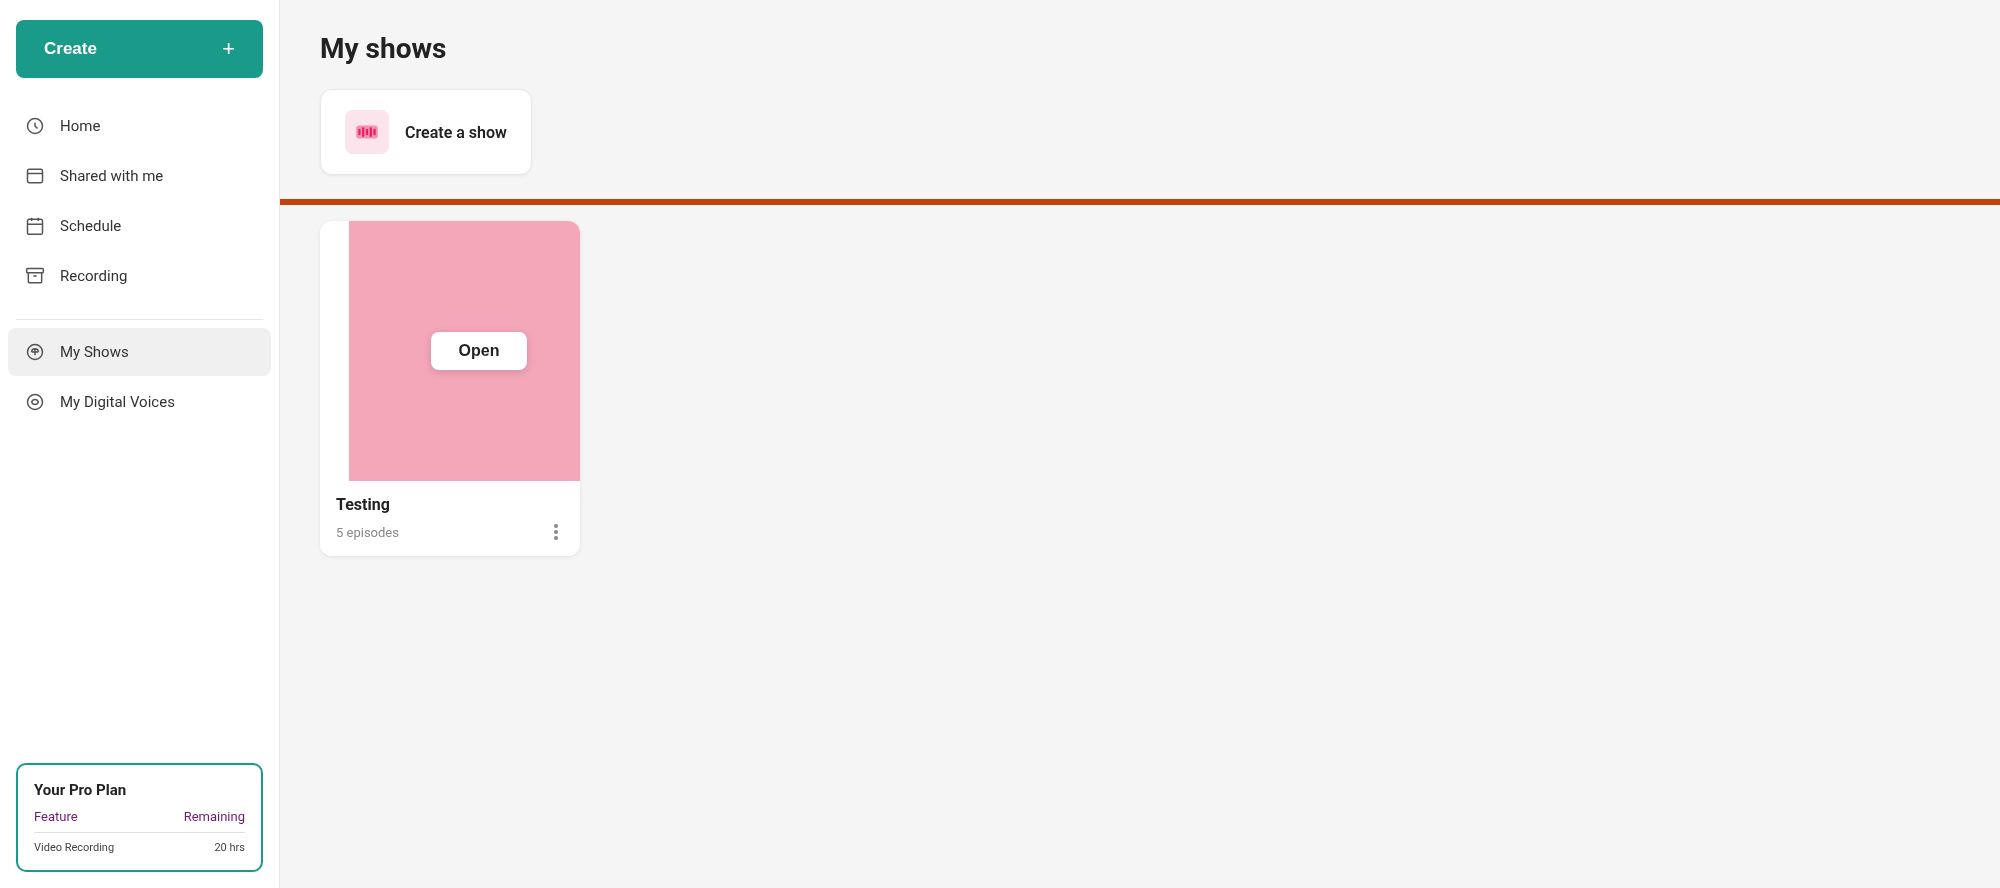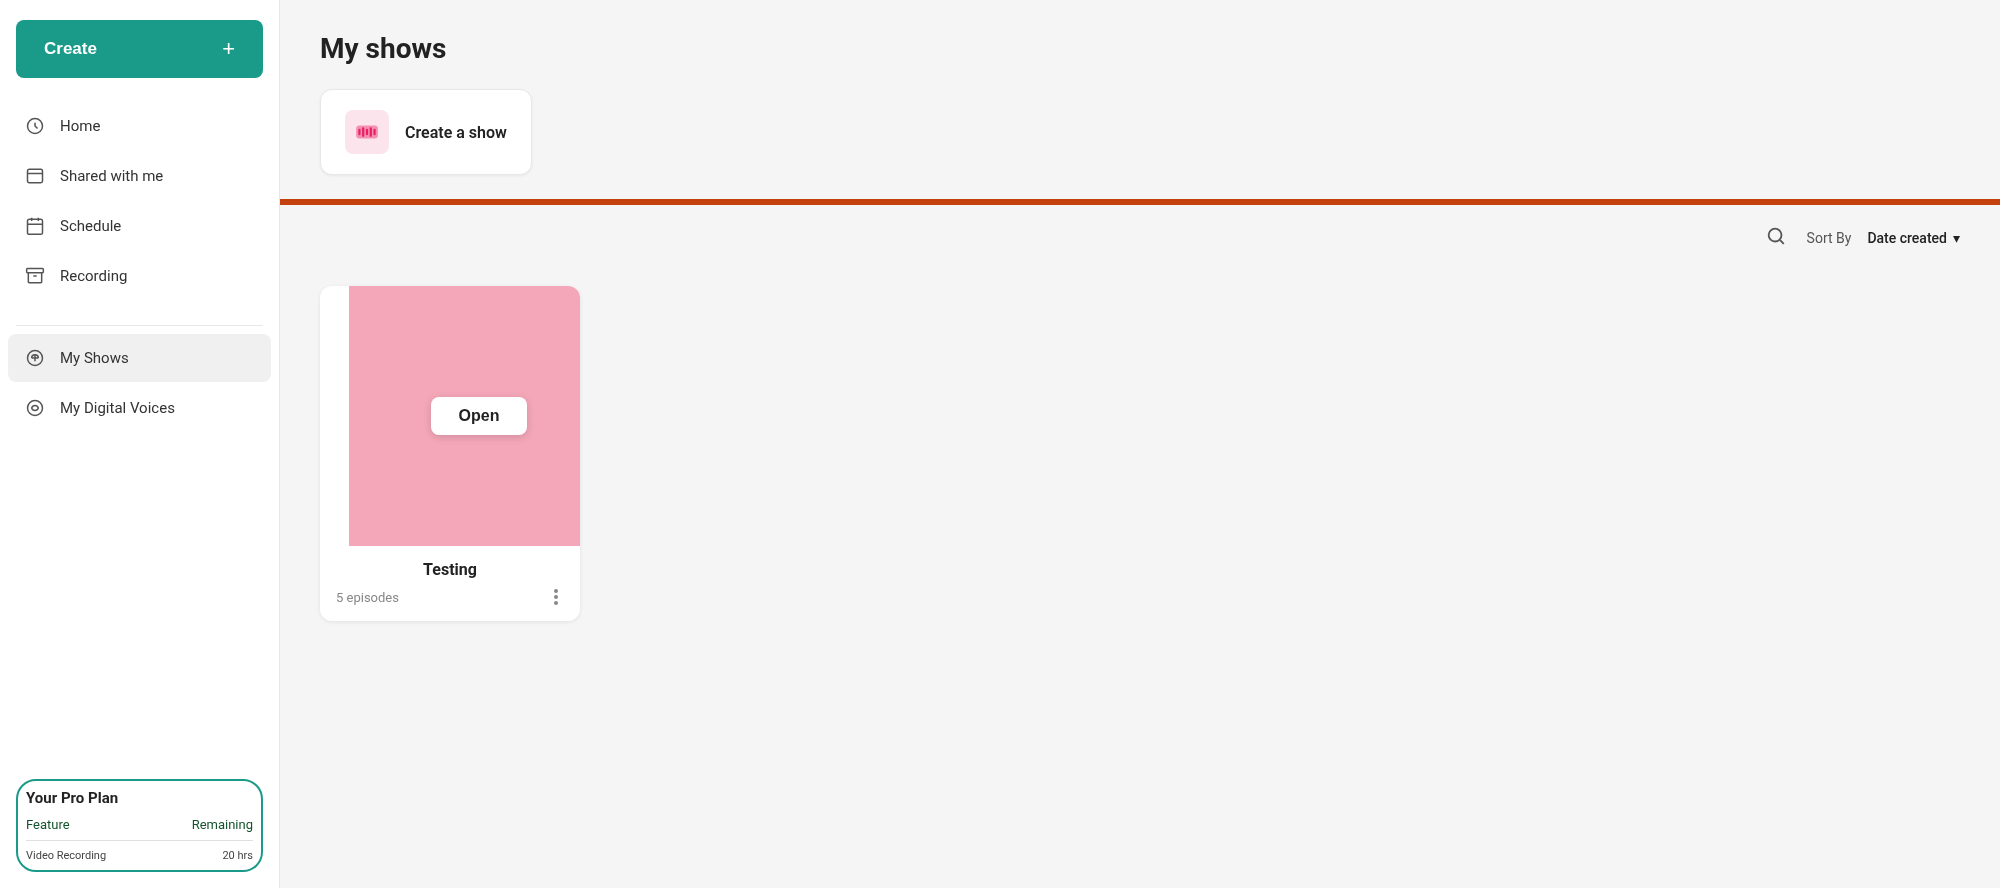--- a/index.html
+++ b/index.html
@@ -75,36 +75,36 @@
 
     .nav-divider {
       height: 1px;
       background: #e8e8e8;
       margin: 8px 16px;
     }
 
     .pro-plan-box {
       margin: 16px;
       border: 2px solid #1a9b8a;
-      border-radius: 20px;
-      padding: 8px;
+      border-radius: 10px;
+      padding: 16px;
     }
 
     .pro-plan-title {
       font-size: 15px;
       font-weight: 700;
       color: #222;
       margin-bottom: 10px;
     }
 
     .pro-plan-header {
       display: flex;
       justify-content: space-between;
       font-size: 13px;
-      color: #14532d;
+      color: #701a75;
       margin-bottom: 8px;
       padding-bottom: 8px;
       border-bottom: 1px solid #e0e0e0;
     }
 
     .pro-plan-row {
       display: flex;
       justify-content: space-between;
       font-size: 11px;
       color: #444;
@@ -246,21 +246,20 @@
 
     .show-info {
       padding: 14px 16px;
     }
 
     .show-name {
       font-size: 16px;
       font-weight: 700;
       color: #222;
       margin-bottom: 8px;
-      text-align: center;
     }
 
     .show-meta {
       display: flex;
       align-items: center;
       justify-content: space-between;
     }
 
     .show-episodes {
       font-size: 13px;
@@ -389,33 +388,20 @@
           <rect x="7.5" y="7.5" width="2" height="9" rx="1" fill="#e91e63"></rect>
           <rect x="11" y="9" width="2" height="6" rx="1" fill="#e91e63"></rect>
           <rect x="14.5" y="7.5" width="2" height="9" rx="1" fill="#e91e63"></rect>
           <rect x="18" y="9" width="2" height="6" rx="1" fill="#e91e63"></rect>
         </svg>
       </div>
       <span class="create-show-label">Create a show</span>
     </div>
   </div>
 
-  <div class="toolbar">
-    <button class="search-icon-btn">
-      <svg width="22" height="22" viewBox="0 0 24 24" fill="none" stroke="#555" stroke-width="2">
-        <circle cx="11" cy="11" r="7"></circle>
-        <path d="M16.5 16.5l4 4"></path>
-      </svg>
-    </button>
-    <span class="sort-by-label">Sort By</span>
-    <div class="sort-by-select">
-      <span>Date created</span>
-      <span>▾</span>
-    </div>
-  </div>
 
   <div class="shows-grid">
 
     <div class="show-card">
       <div class="show-thumbnail">
         <span class="show-thumbnail-text">JE</span>
         <button class="open-button">Open</button>
       </div>
       <div class="show-info">
         <div class="show-name">Testing</div>

